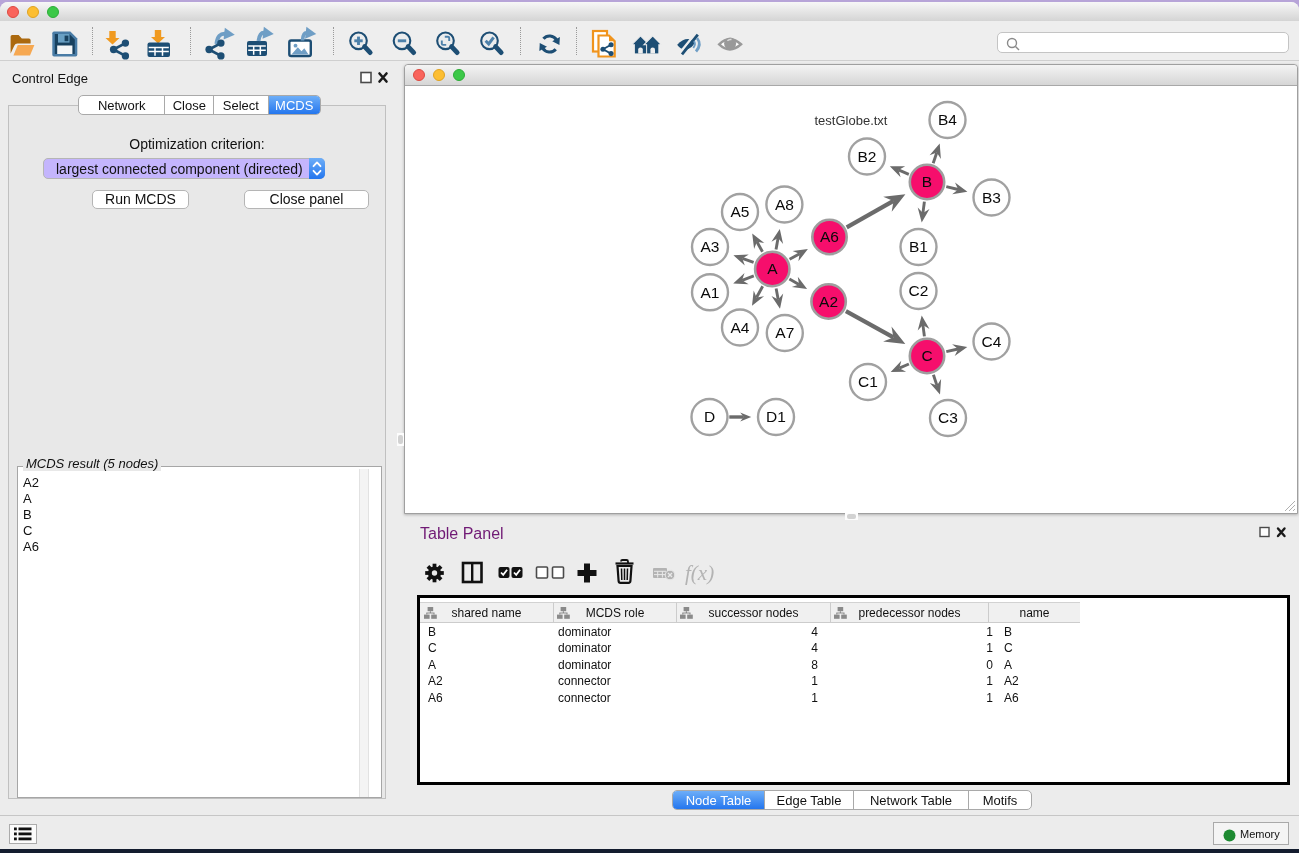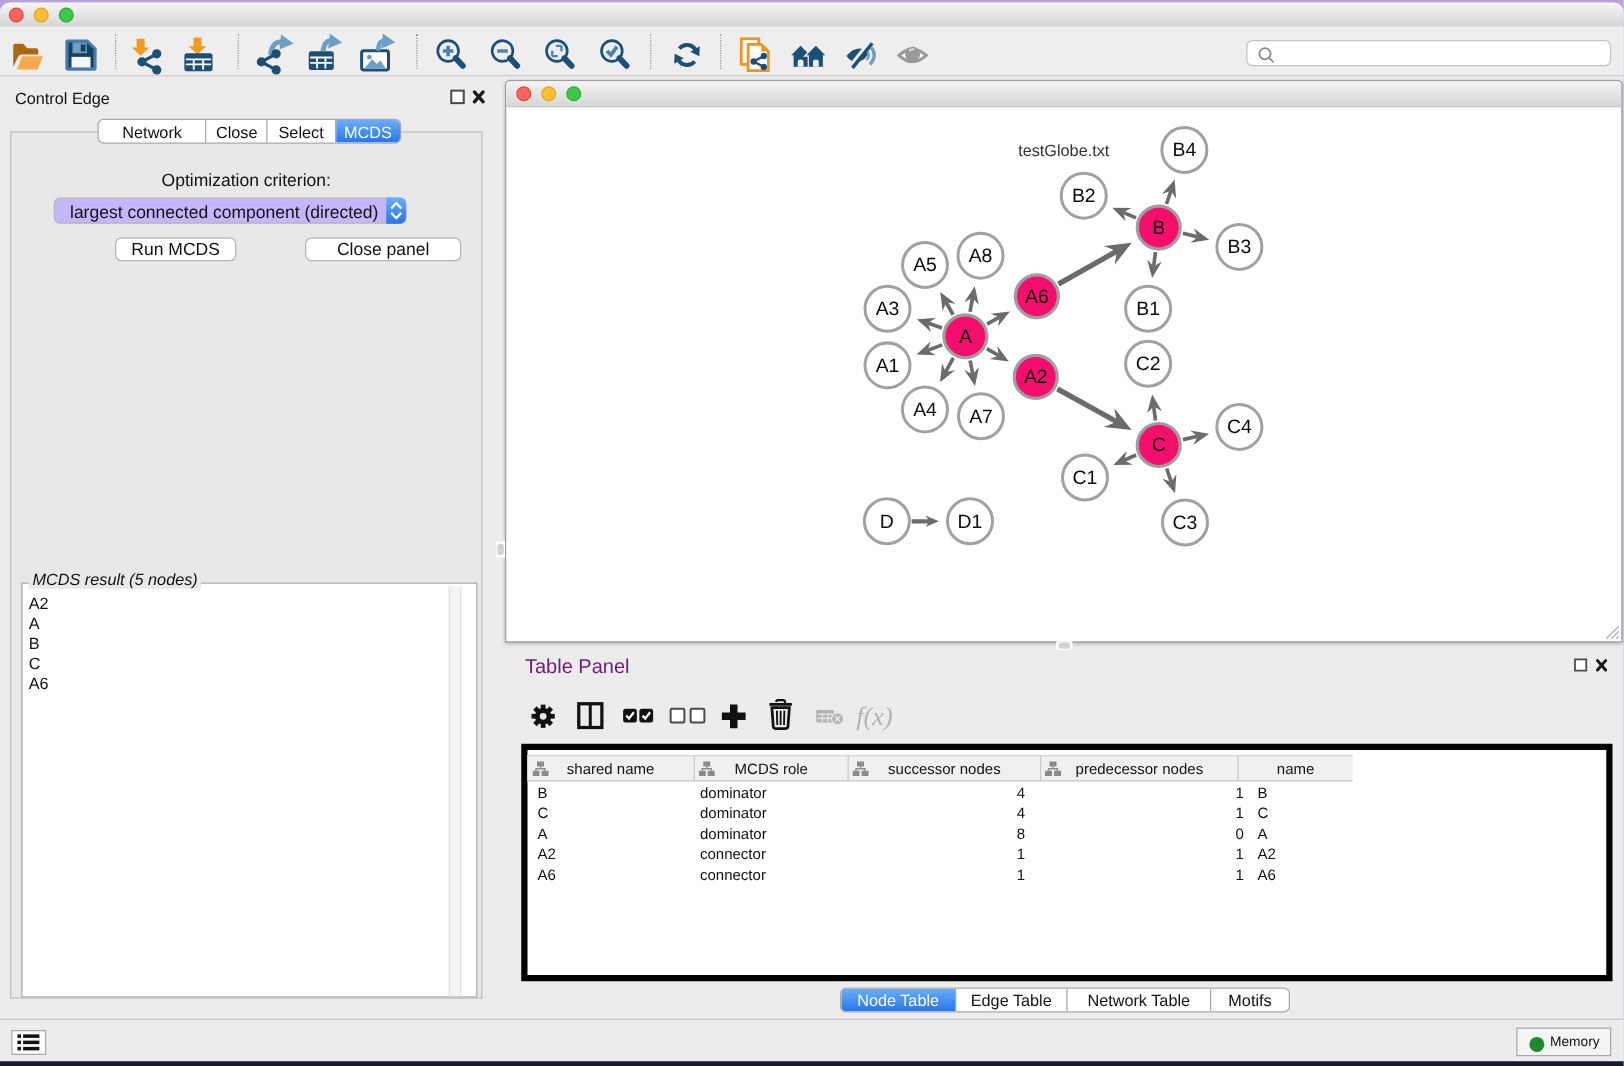--- a/index.html
+++ b/index.html
@@ -60,21 +60,21 @@
   #net-titlebar { position:absolute; left:0; top:0; width:100%; height:21px;
                   background:linear-gradient(#f4f4f4,#d6d6d6);
                   border-radius:4px 4px 0 0; border-bottom:1px solid #a8a8a8; }
   #net-titlebar .title { position:absolute; left:0; right:0; top:4px; text-align:center;
                          font-size:13px; color:#333;margin-top:44px; }
 
   
   #tpanel-title { position:absolute; left:420px; top:525px; font-size:16px; color:#701a75; }
   #ttoolbar { position:absolute; left:417px; top:550px; width:873px; height:45px; }
   #ttable { position:absolute; left:417px; top:595px; width:873px; height:190px;
-            background:#fff; border:5px solid #000000; }
+            background:#fff; border:3px solid #000000; }
   .thead { position:absolute; top:4px; height:21px; background:#f0f0f0;
            border-top:1px solid #d2d2d2; border-bottom:1px solid #cccccc; }
   .thead .lbl { position:absolute; top:3px; width:100%; text-align:center;
                 font-size:12px; color:#111; }
   .trow { position:absolute; font-size:12px; color:#111; }
 
   
   #btabs { position:absolute; left:672px; top:790px; height:20px; }
 
   

